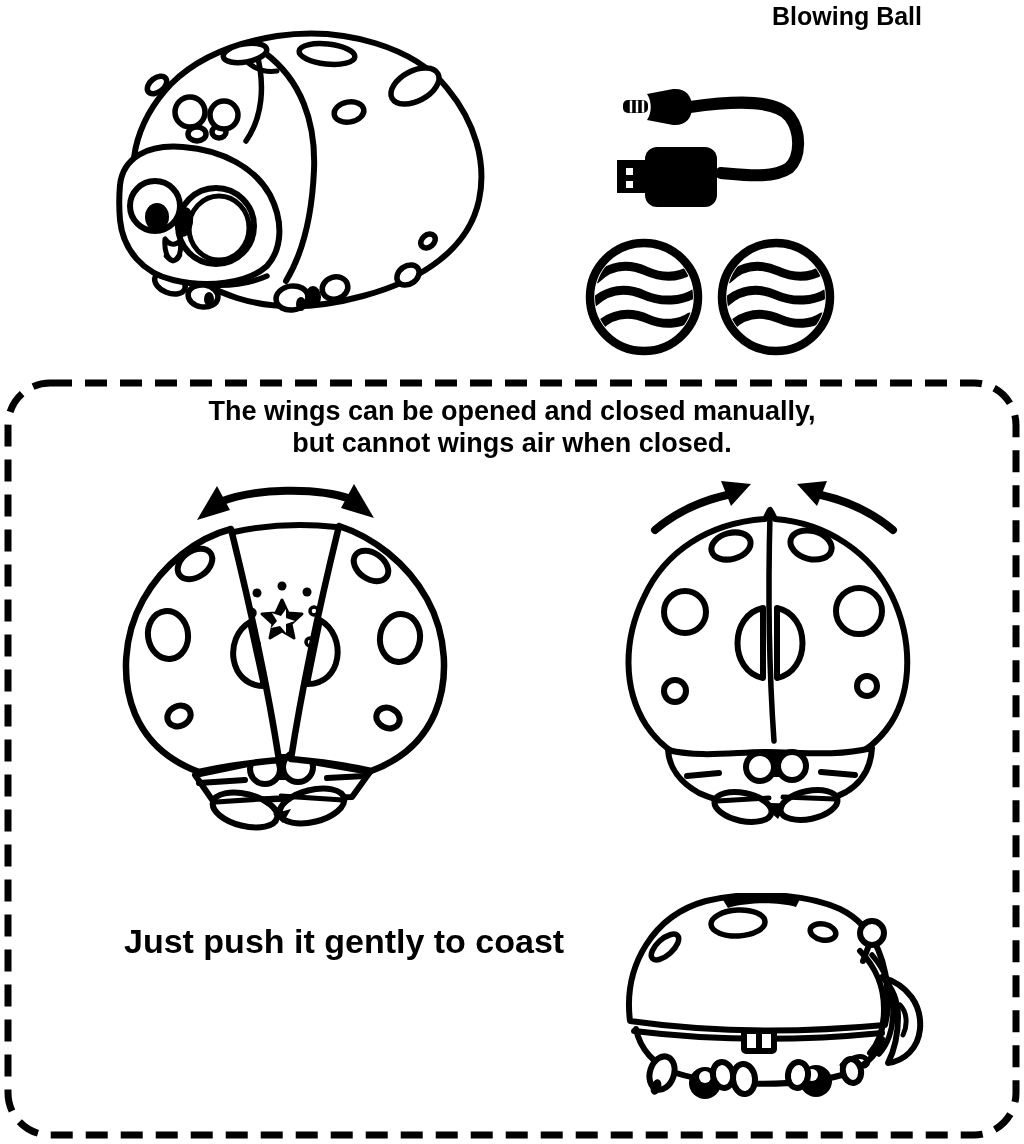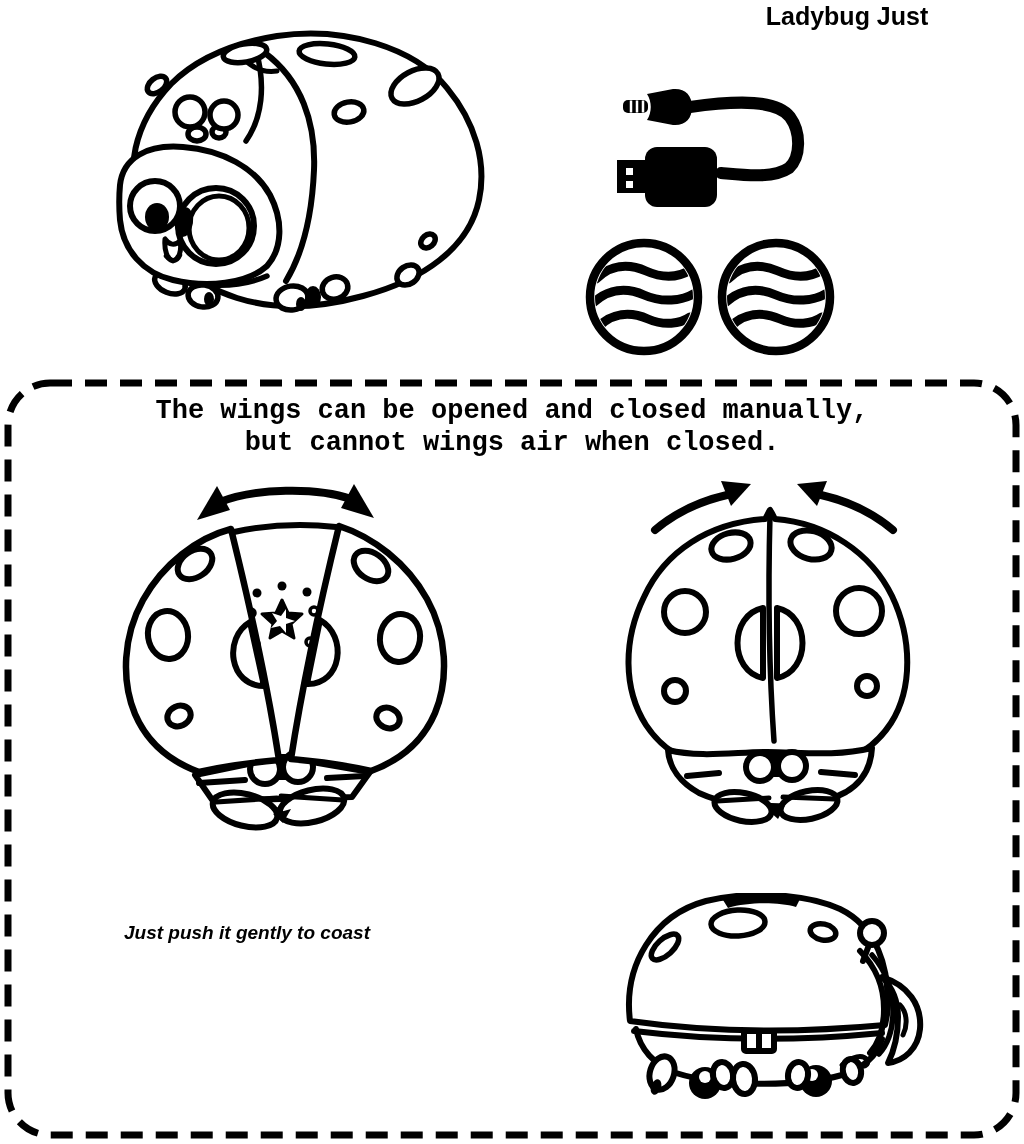--- a/index.html
+++ b/index.html
@@ -2,30 +2,30 @@
 <html><head>
 <meta charset="utf-8">
 <style>
   html,body{margin:0;padding:0;background:#ffffff;}
   .sheet{
     position:relative;width:1024px;height:1144px;background:#ffffff;
     font-family:"Liberation Sans", sans-serif;color:#000;overflow:hidden;
   }
   .abs{position:absolute;}
   .title-line{font-weight:bold;font-size:25px;line-height:28px;text-align:center;white-space:nowrap;}
-  .note-block{left:0;top:395px;width:1024px;text-align:center;font-weight:bold;font-size:27px;line-height:32px;font-family:Liberation Mono, monospace;}
-  .coast{left:124px;top:922px;font-weight:bold;font-size:19px;white-space:nowrap;font-style:italic;}
+  .note-block{left:0;top:395px;width:1024px;text-align:center;font-weight:bold;font-size:27px;line-height:32px;}
+  .coast{left:124px;top:922px;font-weight:bold;font-size:34px;white-space:nowrap;}
   svg{display:block;}
 </style>
 </head>
 <body>
 
 <div class="sheet">
 
-  <div class="abs title-line" style="left:737px;top:2px;width:220px;">Ladybug Just</div>
+  <div class="abs title-line" style="left:737px;top:2px;width:220px;">Blowing Ball</div>
 
   <svg class="abs" style="left:95px;top:20px;" width="400" height="315" viewBox="0 0 400 315">
     <g fill="#fff" stroke="#000" stroke-width="6" stroke-linecap="round" stroke-linejoin="round">
 
       <path d="M 182,16 C 250,6 320,28 352,68 C 380,102 392,142 384,180 C 374,228 328,260 268,276 C 224,288 180,290 142,278 C 98,264 62,232 45,192 C 30,152 38,104 76,64 C 105,35 145,22 182,16 Z"></path>
       <path d="M 161,30 C 171,66 167,98 151,121" fill="none" stroke-width="5.5"></path>
       <path d="M 170,33 C 206,60 221,102 219,150 C 217,196 208,233 191,261" fill="none"></path>
       <path d="M 147,37 C 157,48 169,53 182,51" fill="none" stroke-width="5"></path>
 
       <g stroke-width="5.5">

